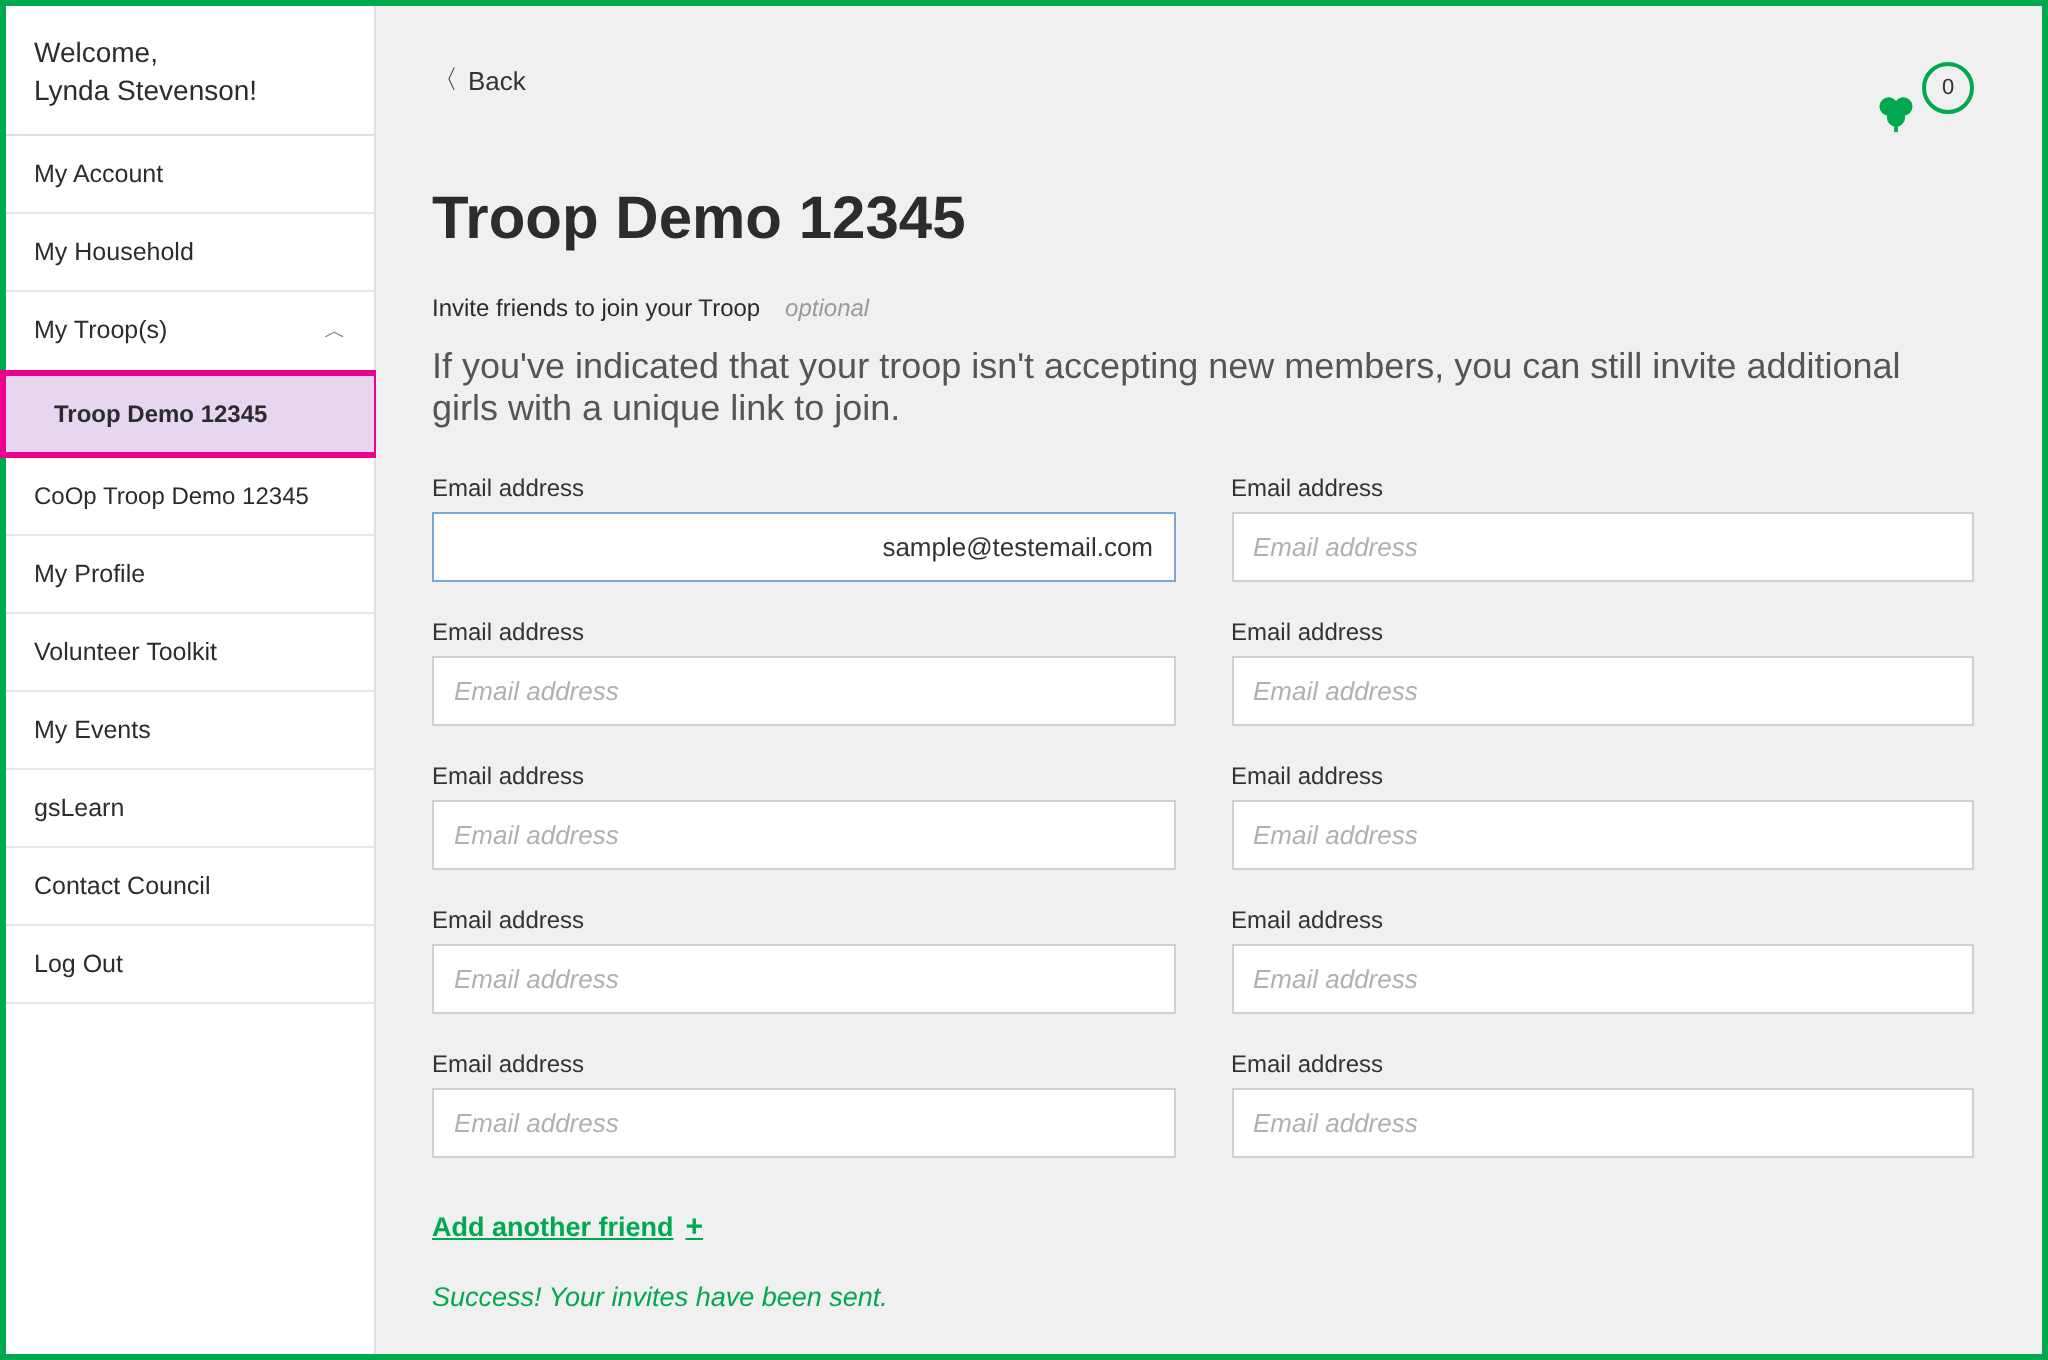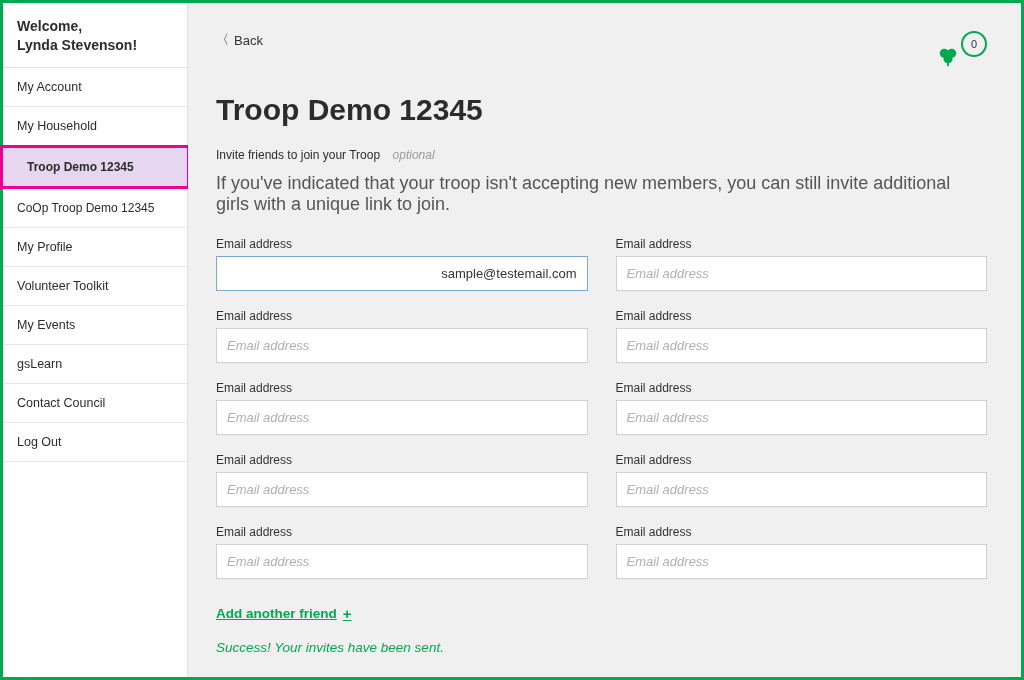--- a/index.html
+++ b/index.html
@@ -18,21 +18,21 @@
       background: #f0f0f0;
     }
     .sidebar {
       width: 185px;
       background: #fff;
       border-right: 1px solid #e0e0e0;
       flex-shrink: 0;
     }
     .welcome {
       padding: 14px 14px 12px 14px;
-      font-weight: 700;
+      font-weight: 400;
       font-size: 14px;
       color: #2c2c2c;
       line-height: 1.35;
       border-bottom: 1px solid #e0e0e0;
     }
     .nav-item {
       padding: 12px 14px;
       font-size: 12.5px;
       color: #2c2c2c;
       border-bottom: 1px solid #e6e6e6;
@@ -208,20 +208,24 @@
       <span>Welcome,</span><br>
       <span>Lynda Stevenson!</span>
     </div>
 
     <div class="nav-item">
       <span>My Account</span>
     </div>
     <div class="nav-item">
       <span>My Household</span>
     </div>
+    <div class="nav-item">
+      <span>My Troop(s)</span>
+      <span class="chevron">︿</span>
+    </div>
     <div class="nav-item sub active-troop">
       <span>Troop Demo 12345</span>
     </div>
     <div class="nav-item sub">
       <span>CoOp Troop Demo 12345</span>
     </div>
     <div class="nav-item">
       <span>My Profile</span>
     </div>
     <div class="nav-item">

